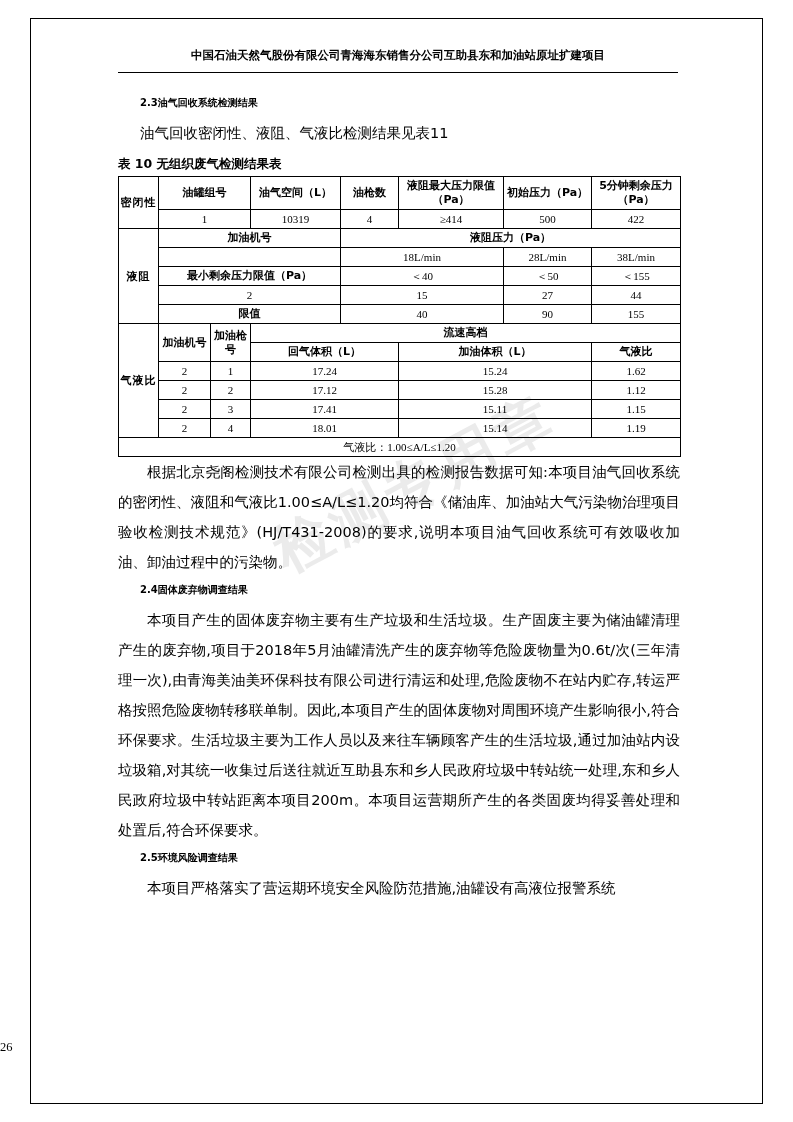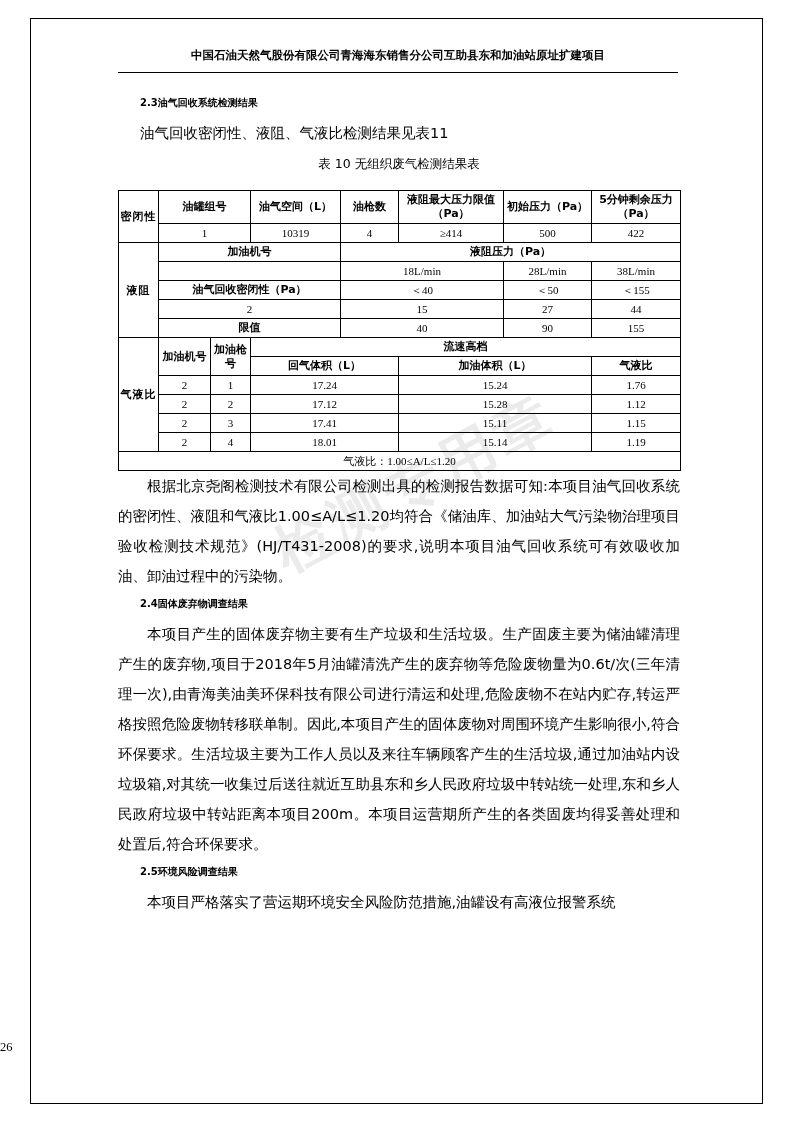--- a/index.html
+++ b/index.html
@@ -67,25 +67,24 @@
     font-size: 14.5px;
     line-height: 30px;
     margin: 0 0 0 0;
     text-indent: 29px;
     text-align: justify;
     font-family: "DejaVu Sans", sans-serif;
   }
   p.para.noindent { text-indent: 22px; }
 
   .tbl-caption {
-    text-align: center;
     font-size: 12.5px;
     font-family: "DejaVu Sans", sans-serif;
-    font-weight: normal;
-    margin: 8px 0 17px 0;
+    font-weight: bold;
+    margin: 8px 0 3px 0;
   }
   table.data {
     border-collapse: collapse;
     width: 562px;
     table-layout: fixed;
     font-family: "DejaVu Sans", sans-serif;
   }
   table.data td {
     border: 1px solid #000;
     text-align: center;
@@ -206,21 +205,21 @@
           <td class="hdr" colspan="3">加油机号</td>
           <td class="hdr" colspan="4">液阻压力（Pa）</td>
         </tr>
         <tr>
           <td colspan="3"></td>
           <td colspan="2" class="num">18L/min</td>
           <td class="num">28L/min</td>
           <td class="num">38L/min</td>
         </tr>
         <tr>
-          <td class="hdr" colspan="3">油气回收密闭性（Pa）</td>
+          <td class="hdr" colspan="3">最小剩余压力限值（Pa）</td>
           <td colspan="2" class="num">＜40</td>
           <td class="num">＜50</td>
           <td class="num">＜155</td>
         </tr>
         <tr>
           <td class="num" colspan="3">2</td>
           <td colspan="2" class="num">15</td>
           <td class="num">27</td>
           <td class="num">44</td>
         </tr>
@@ -242,21 +241,21 @@
         <tr>
           <td class="hdr" colspan="2">回气体积（L）</td>
           <td class="hdr" colspan="2">加油体积（L）</td>
           <td class="hdr">气液比</td>
         </tr>
         <tr>
           <td class="num">2</td>
           <td class="num">1</td>
           <td class="num" colspan="2">17.24</td>
           <td class="num" colspan="2">15.24</td>
-          <td class="num">1.76</td>
+          <td class="num">1.62</td>
         </tr>
         <tr>
           <td class="num">2</td>
           <td class="num">2</td>
           <td class="num" colspan="2">17.12</td>
           <td class="num" colspan="2">15.28</td>
           <td class="num">1.12</td>
         </tr>
         <tr>
           <td class="num">2</td>

